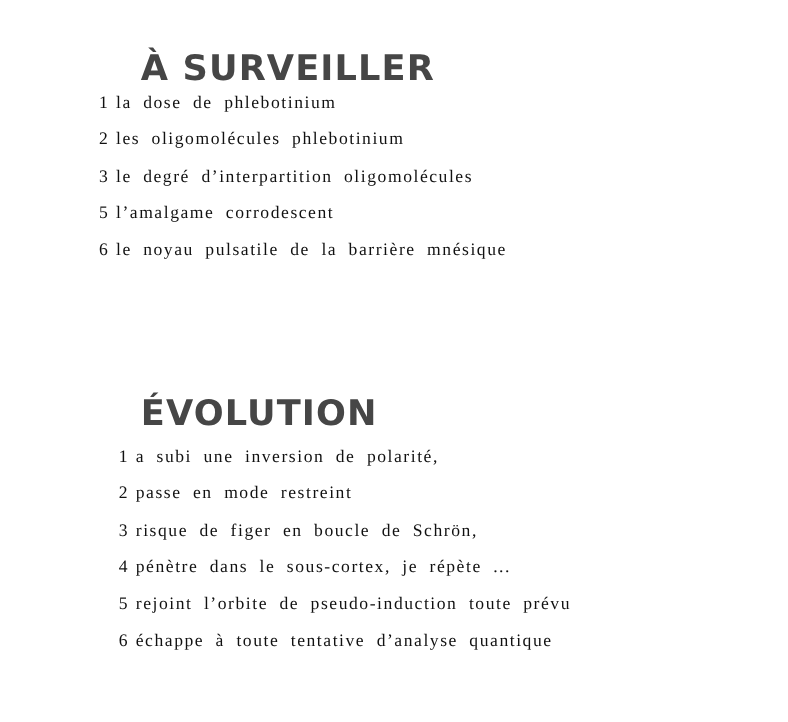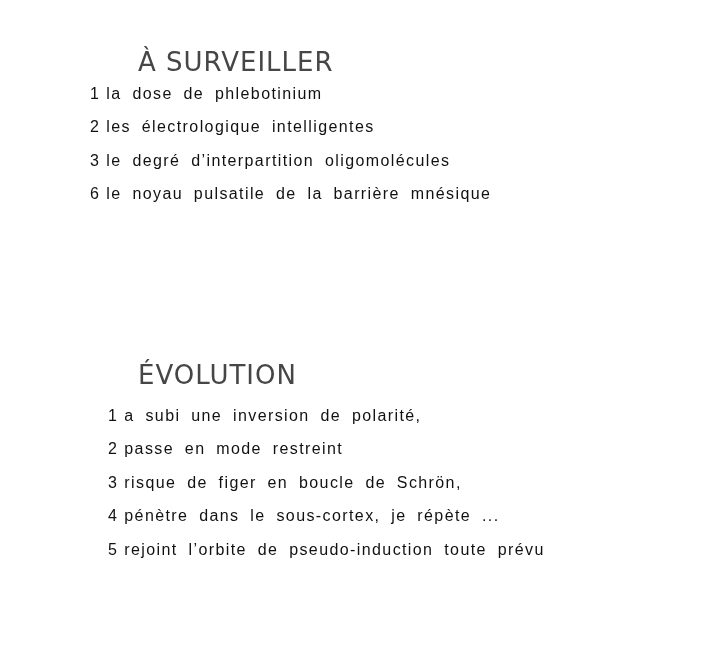--- a/index.html
+++ b/index.html
@@ -15,66 +15,68 @@
       font-family: "DejaVu Sans", sans-serif;
       color: #111111;
     }
     .section {
       position: absolute;
       left: 0;
       width: 716px;
     }
     .heading {
       position: absolute;
-      left: 138px;
+      left: 128px;
       font-family: "DejaVu Sans", sans-serif;
-      font-weight: normal;
-      font-size: 26px;
+      font-weight: bold;
+      font-size: 32px;
       letter-spacing: 1px;
       color: #464646;
       line-height: 30px;
       margin: 0;
     }
     .list {
       position: absolute;
       left: 90px;
       margin: 0;
       padding: 0;
       list-style: none;
     }
     .item {
-      font-family: Liberation Sans, sans-serif;
+      font-family: Liberation Serif, serif;
       font-size: 16px;
       letter-spacing: 1.4px;
       word-spacing: 5px;
       line-height: 20px;
       height: 33.4px;
       white-space: nowrap;
       color: #111111;
     }
     .num {
       display: inline-block;
       margin-right: 6px;
     }
   </style>
 </head>
 <body>
 
 <div class="section" style="top:0;">
   <h2 class="heading" style="top:47px;">À SURVEILLER</h2>
   <ul class="list" style="top:84px;">
     <li class="item"><span class="num">1</span><span>la dose de phlebotinium</span></li>
-    <li class="item"><span class="num">2</span><span>les électrologique intelligentes</span></li>
+    <li class="item"><span class="num">2</span><span>les oligomolécules phlebotinium</span></li>
     <li class="item"><span class="num">3</span><span>le degré d’interpartition oligomolécules</span></li>
+    <li class="item"><span class="num">5</span><span>l’amalgame corrodescent</span></li>
     <li class="item"><span class="num">6</span><span>le noyau pulsatile de la barrière mnésique</span></li>
   </ul>
 </div>
 
 <div class="section" style="top:0;">
   <h2 class="heading" style="top:360px;">ÉVOLUTION</h2>
   <ul class="list" style="top:406px;margin-left:18px;">
     <li class="item"><span class="num">1</span><span>a subi une inversion de polarité,</span></li>
     <li class="item"><span class="num">2</span><span>passe en mode restreint</span></li>
     <li class="item"><span class="num">3</span><span>risque de figer en boucle de Schrön,</span></li>
     <li class="item"><span class="num">4</span><span>pénètre dans le sous-cortex, je répète ...</span></li>
     <li class="item"><span class="num">5</span><span>rejoint l’orbite de pseudo-induction toute prévu</span></li>
+    <li class="item"><span class="num">6</span><span>échappe à toute tentative d’analyse quantique</span></li>
   </ul>
 </div>
 
 </body></html>

